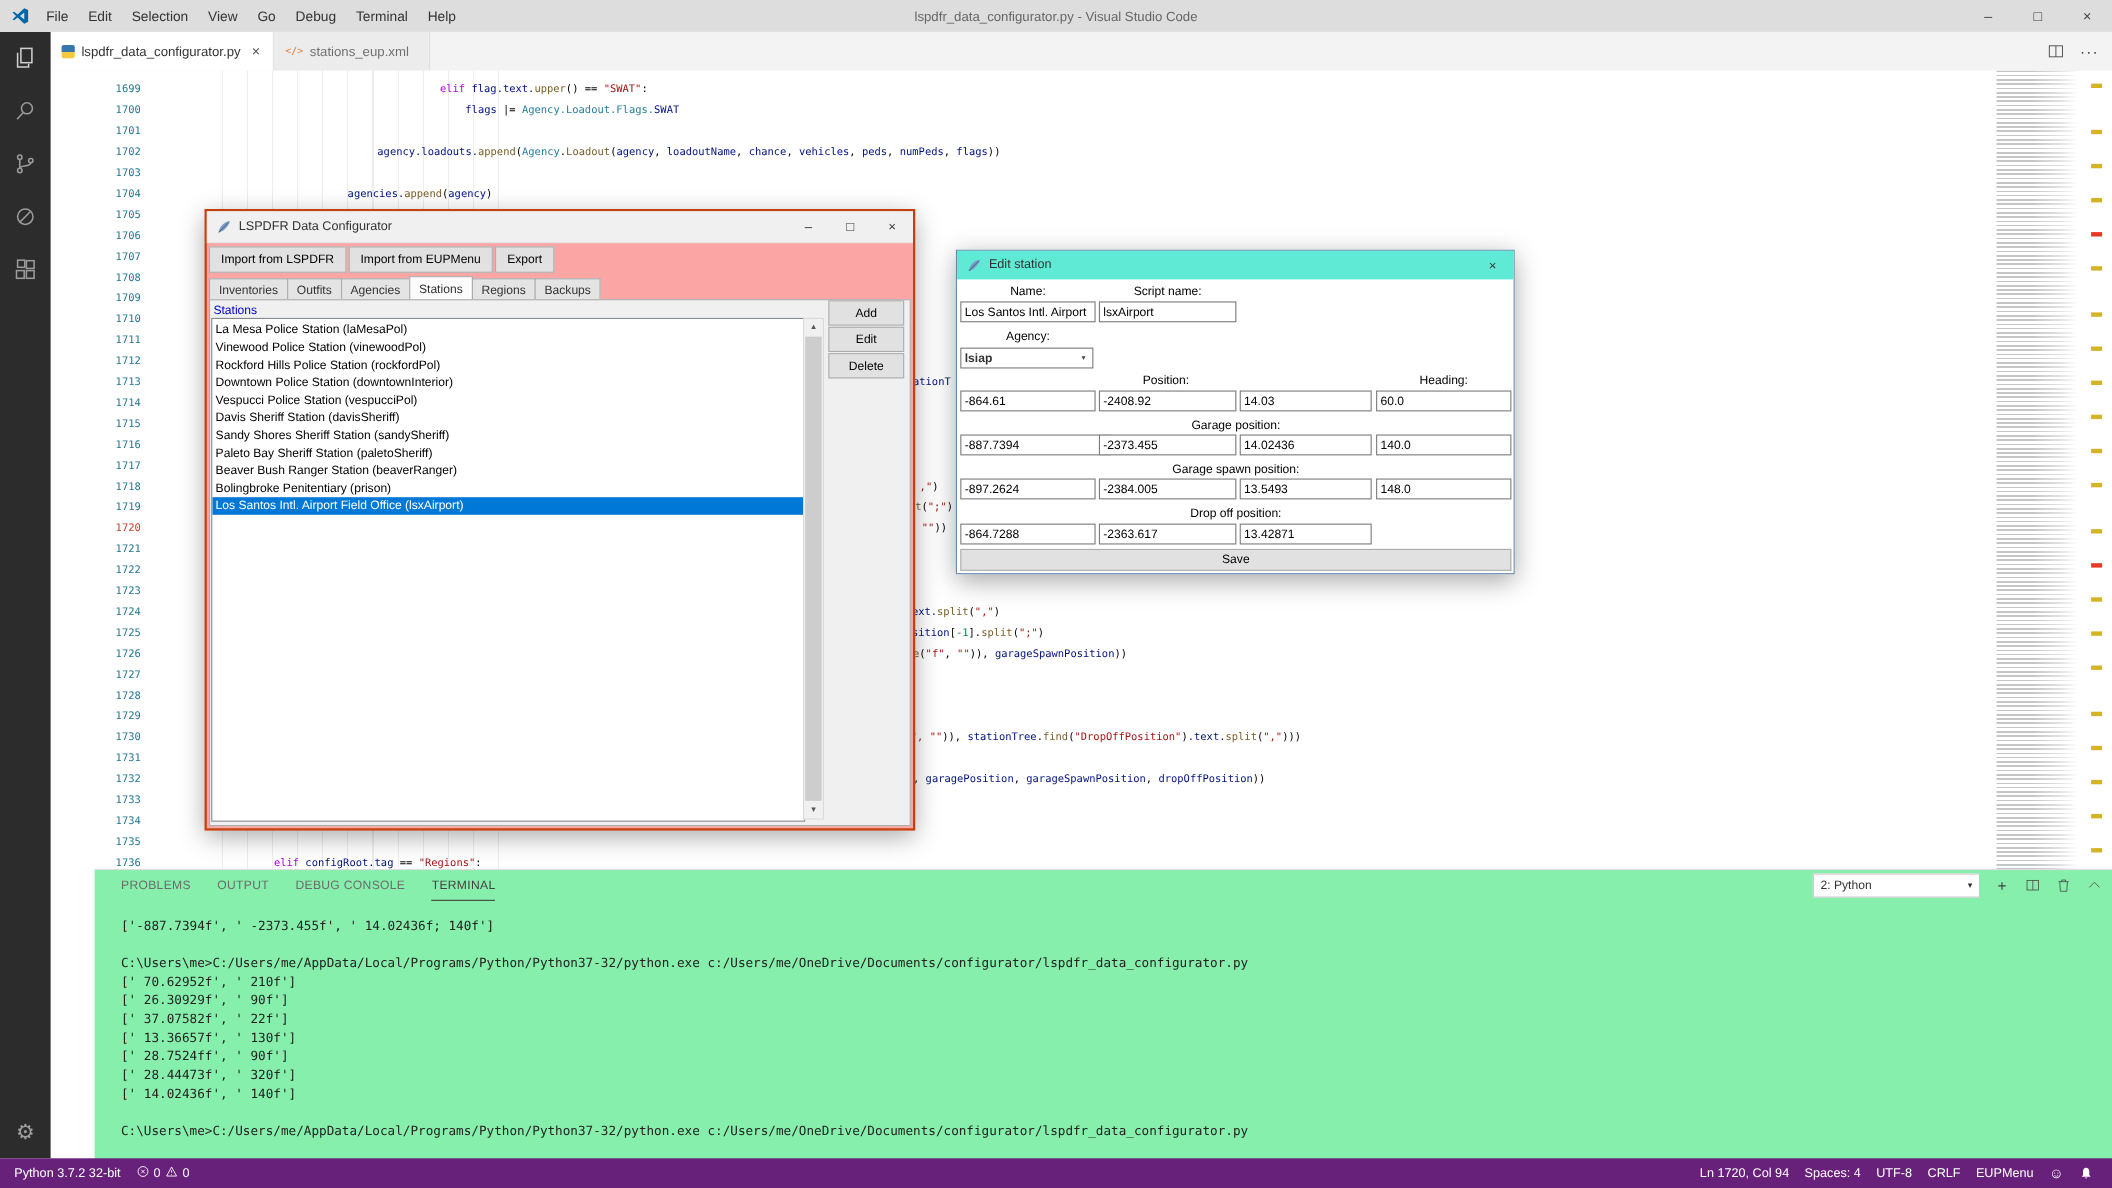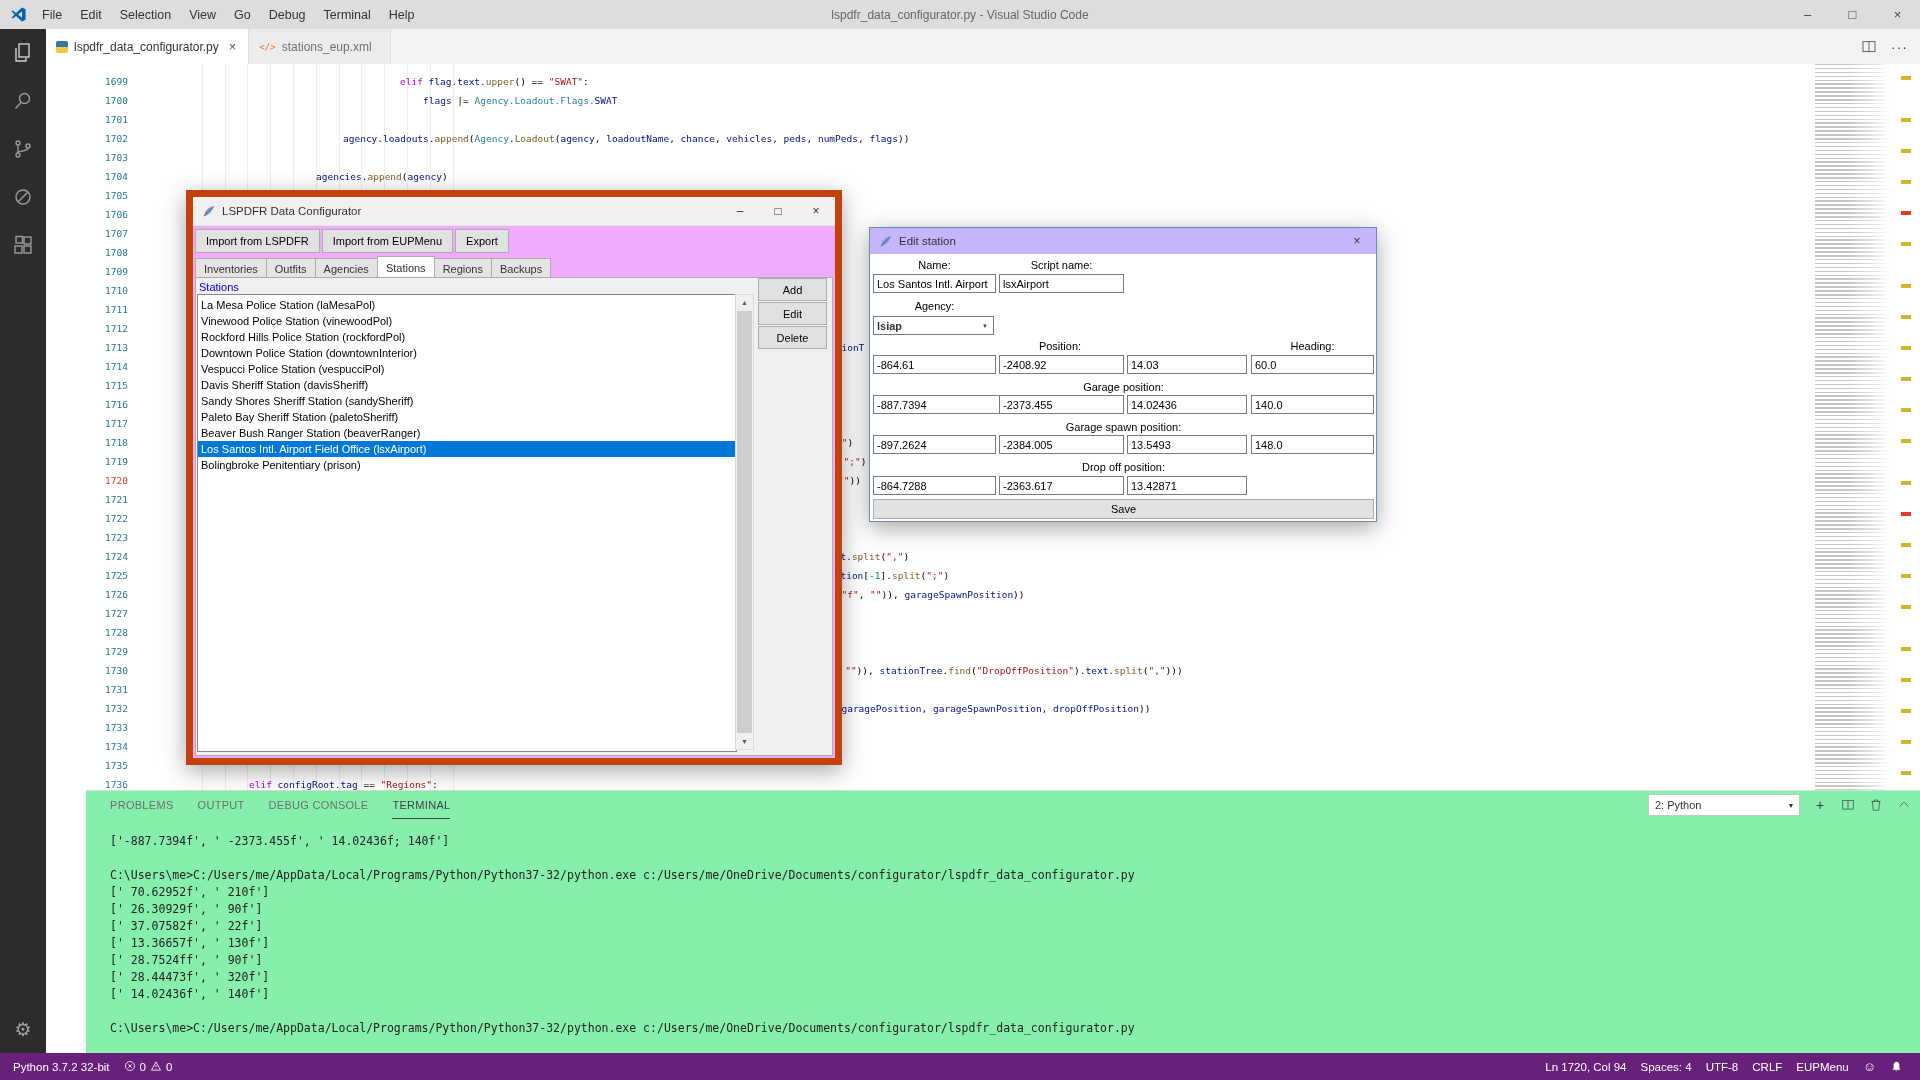--- a/index.html
+++ b/index.html
@@ -48,21 +48,21 @@
   .code-text{position:absolute;top:0;}
   .c-kw{color:#AF00DB}.c-var{color:#001080}.c-fn{color:#795E26}.c-cls{color:#267F99}
   .c-str{color:#A31515}.c-num{color:#098658}.c-op{color:#000}
   #minimap{position:absolute;right:28px;top:0;width:77px;height:100%;
      background:linear-gradient(to right,rgba(255,255,255,0) 0 42%,rgba(255,255,255,.55) 78%,#fff 96%),
      repeating-linear-gradient(to bottom,rgba(80,80,80,.33) 0 1.5px,transparent 1.5px 3.9px);}
   #ruler{position:absolute;right:0;top:0;width:28px;height:100%;background:#fff;}
   .ruler-mark{position:absolute;right:9px;width:10px;height:4px;opacity:.85;}
 
   
-  .tkwin{position:absolute;background:#f0abfc;border:7px solid #c2410c;box-shadow:0 6px 22px rgba(0,0,0,.35);}
+  .tkwin{position:absolute;background:#fca5a5;border:2px solid #c2410c;box-shadow:0 6px 22px rgba(0,0,0,.35);}
   .tk-titlebar{position:absolute;left:0;top:0;right:0;height:28px;background:#F0F0F0;display:flex;align-items:center;border-bottom:1px solid #E3E3E3;}
   .tk-title{font-size:11.5px;color:#333;margin-left:6px;}
   .tk-ctl{width:38px;height:100%;display:flex;align-items:center;justify-content:center;font-size:12px;color:#333;}
   .tk-ctls{margin-left:auto;display:flex;height:100%;}
   .feather{width:15px;height:15px;margin-left:8px;flex:0 0 auto;}
   .tkbtn{background:#E1E1E1;border:1px solid #ADADAD;font-size:11px;color:#000;
          font-family:"Liberation Sans",sans-serif;display:flex;align-items:center;justify-content:center;}
 
   
   #cfg-toolbar{position:absolute;left:2px;top:32px;display:flex;gap:2px;}
@@ -78,21 +78,21 @@
   .ls-item{height:16px;line-height:16px;font-size:11px;padding-left:3px;color:#000;white-space:nowrap;}
   .ls-item.sel{background:#0078D7;color:#fff;}
   #cfg-scroll{position:absolute;left:542px;top:97px;width:17px;height:454px;background:#F0F0F0;border:1px solid #DADADA;}
   .sb-arrow{height:15px;display:flex;align-items:center;justify-content:center;font-size:7px;color:#555;}
   .sb-thumb{position:absolute;left:1px;right:1px;top:16px;bottom:16px;background:#CDCDCD;}
   #cfg-actions{position:absolute;left:565px;top:81px;display:flex;flex-direction:column;gap:1px;}
   #cfg-actions .tkbtn{width:69px;height:23px;}
 
   
   #editwin{background:#FFFFFF;border:1px solid #6A8BAD;}
-  #editwin .tk-titlebar{background:#c4b5fd;border-bottom:none;height:26px;}
+  #editwin .tk-titlebar{background:#5eead4;border-bottom:none;height:26px;}
   .fld-label{position:absolute;font-size:11px;color:#000;text-align:center;height:13px;line-height:13px;}
   .tk-entry{position:absolute;height:19px;border:1px solid #7A7A7A;background:#fff;font-size:11px;
             font-family:"Liberation Sans",sans-serif;padding:0 3px;color:#000;box-sizing:border-box;}
   .tk-combo{position:absolute;height:19px;border:1px solid #7A7A7A;background:#fff;display:flex;align-items:center;box-sizing:border-box;}
   .combo-text{font-size:11px;padding-left:3px;flex:1;font-weight:bold;}
   .combo-arrow{width:16px;height:100%;display:flex;align-items:center;justify-content:center;font-size:6px;color:#444;}
   #btn-save{position:absolute;left:3px;top:271px;width:501px;height:20px;}
 
   
   #panel{position:absolute;left:46px;top:790px;width:1874px;height:263px;background:#86efac;border-top:1px solid #DDD;z-index:2;margin-left:40px;}
@@ -303,22 +303,22 @@
 
   <div class="ls-item">La Mesa Police Station (laMesaPol)</div>
       <div class="ls-item">Vinewood Police Station (vinewoodPol)</div>
       <div class="ls-item">Rockford Hills Police Station (rockfordPol)</div>
       <div class="ls-item">Downtown Police Station (downtownInterior)</div>
       <div class="ls-item">Vespucci Police Station (vespucciPol)</div>
       <div class="ls-item">Davis Sheriff Station (davisSheriff)</div>
       <div class="ls-item">Sandy Shores Sheriff Station (sandySheriff)</div>
       <div class="ls-item">Paleto Bay Sheriff Station (paletoSheriff)</div>
       <div class="ls-item">Beaver Bush Ranger Station (beaverRanger)</div>
+      <div class="ls-item">Bolingbroke Penitentiary (prison)</div>
       <div class="ls-item sel">Los Santos Intl. Airport Field Office (lsxAirport)</div>
-      <div class="ls-item">Bolingbroke Penitentiary (prison)</div>
     </div>
   <div id="cfg-scroll">
     <div class="sb-arrow">▲</div>
     <div class="sb-thumb"></div>
     <div class="sb-arrow" style="position:absolute;bottom:0;left:0;right:0;">▼</div>
   </div>
   <div id="cfg-actions">
 
   <button class="tkbtn">Add</button>
       <button class="tkbtn">Edit</button>

